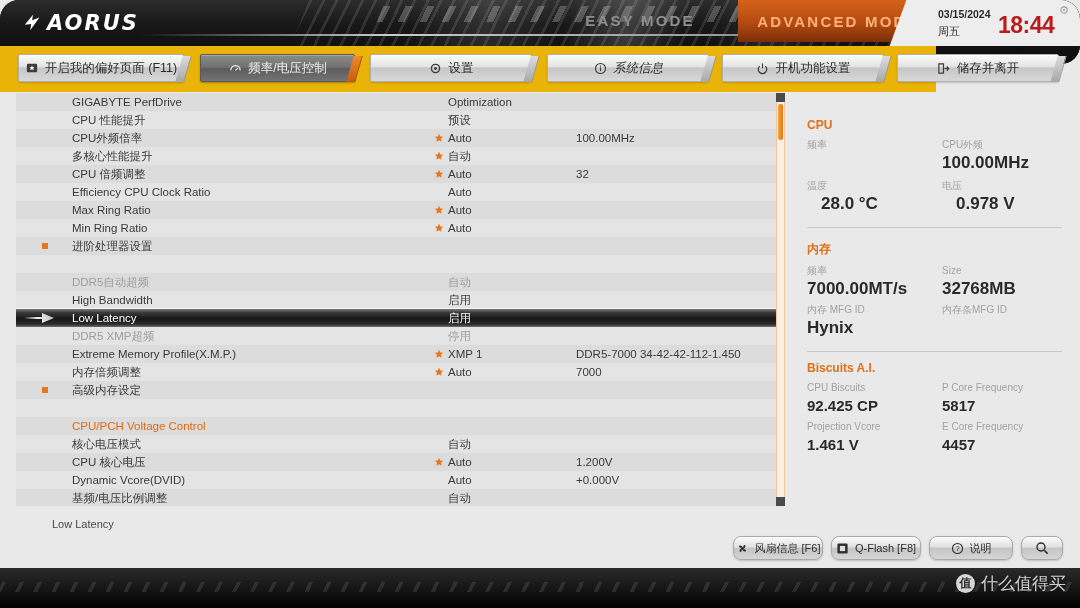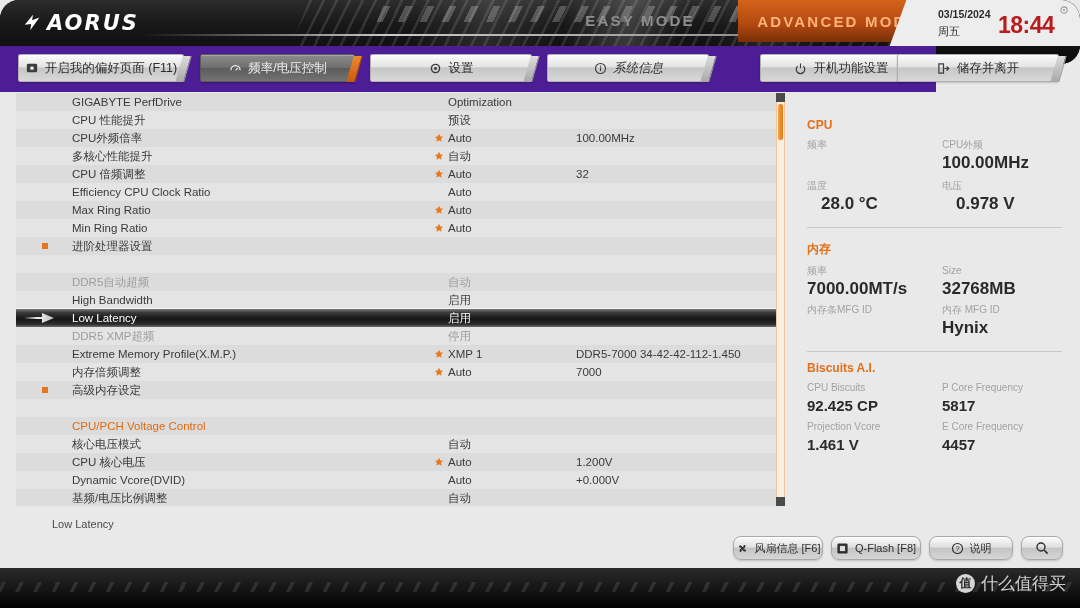--- a/index.html
+++ b/index.html
@@ -49,21 +49,21 @@
 
   .clock-wrap { position:absolute; right:0; top:0; width:160px; height:46px; background:#ededed; }
   .clock-skew { position:absolute; left:-22px; top:0; width:40px; height:46px; background:#ededed;
                 transform: skewX(-20deg); }
   .clock-date { position:absolute; left:18px; top:8px; font-size:10.5px; color:#2c2c2c; font-weight:bold; }
   .clock-day  { position:absolute; left:18px; top:24px; font-size:11px; color:#2c2c2c; }
   .clock-time { position:absolute; left:78px; top:12px; font-size:23px; color:#b91c1c; font-weight:bold; letter-spacing:-.5px; }
   .gear-top { position:absolute; right:10px; top:4px; width:12px; height:12px; opacity:.55; }
 
   
-  .navbar { position:absolute; left:0; top:46px; width:936px; height:46px; background:#4c1d95;text-align:center; }
+  .navbar { position:absolute; left:0; top:46px; width:936px; height:46px; background:#eab308;text-align:center; }
   .tab { position:absolute; top:8px; height:28px;
          background: linear-gradient(180deg,#fcfcfc 0%,#e3e3e3 45%,#c6c6c6 50%,#d8d8d8 100%);
          border:1px solid #b0b0b0; border-radius:2px;
          display:flex; align-items:center; justify-content:center; gap:6px;
          font-size:12.5px; color:#2b2b2b;
          box-shadow: inset 0 1px 0 rgba(255,255,255,.9), 0 1px 2px rgba(0,0,0,.18); }
   .tab::after { content:""; position:absolute; right:-5px; top:1px; width:8px; height:26px;
                 background: linear-gradient(180deg,#dcdcdc,#a8a8a8);
                 transform: skewX(-16deg); border-right:1px solid #9a9a9a; }
   .tab.active { background: linear-gradient(180deg,#8c8c8c 0%,#6f6f6f 48%,#5c5c5c 52%,#737373 100%);
@@ -206,21 +206,21 @@
     <div class="tab" style="left:547px;width:162px;font-style:italic;">
       <span class="tico">
         <svg viewBox="0 0 14 14" width="13" height="13">
             <circle cx="7" cy="7" r="5.4" fill="none" stroke="#3c3c3c" stroke-width="1.2"></circle>
             <rect x="6.4" y="5.8" width="1.2" height="4" fill="#3c3c3c"></rect>
             <rect x="6.4" y="3.8" width="1.2" height="1.3" fill="#3c3c3c"></rect>
           </svg>
       </span>
       <span>系统信息</span>
     </div>
-    <div class="tab" style="left:760px;width:162px;">
+    <div class="tab" style="left:722px;width:162px;">
       <span class="tico">
         <svg viewBox="0 0 14 14" width="13" height="13">
             <path d="M4 4.4 A4.6 4.6 0 1 0 10 4.4" fill="none" stroke="#3c3c3c" stroke-width="1.3"></path>
             <rect x="6.4" y="1.6" width="1.2" height="5" fill="#3c3c3c"></rect>
           </svg>
       </span>
       <span>开机功能设置</span>
     </div>
     <div class="tab" style="left:897px;width:162px;">
       <span class="tico">
@@ -392,26 +392,26 @@
           <div class="p-lab">频率</div>
           <div class="p-val">7000.00MT/s</div>
         </div>
         <div class="pair">
           <div class="p-lab">Size</div>
           <div class="p-val">32768MB</div>
         </div>
       </div>
       <div class="pair-grid" style="margin-top:2px;">
         <div class="pair">
+          <div class="p-lab">内存 MFG ID</div>
+          <div class="p-val">Hynix</div>
+        </div>
+        <div class="pair">
           <div class="p-lab">内存条MFG ID</div>
           <div class="p-val"></div>
-        </div>
-        <div class="pair">
-          <div class="p-lab">内存 MFG ID</div>
-          <div class="p-val">Hynix</div>
         </div>
       </div>
       <div class="divider"></div>
     </div>
 
     <div class="blk-ai">
       <div class="sec-title">Biscuits A.I.</div>
       <div class="pair-grid">
         <div class="pair">
           <div class="p-lab">CPU Biscuits</div>

